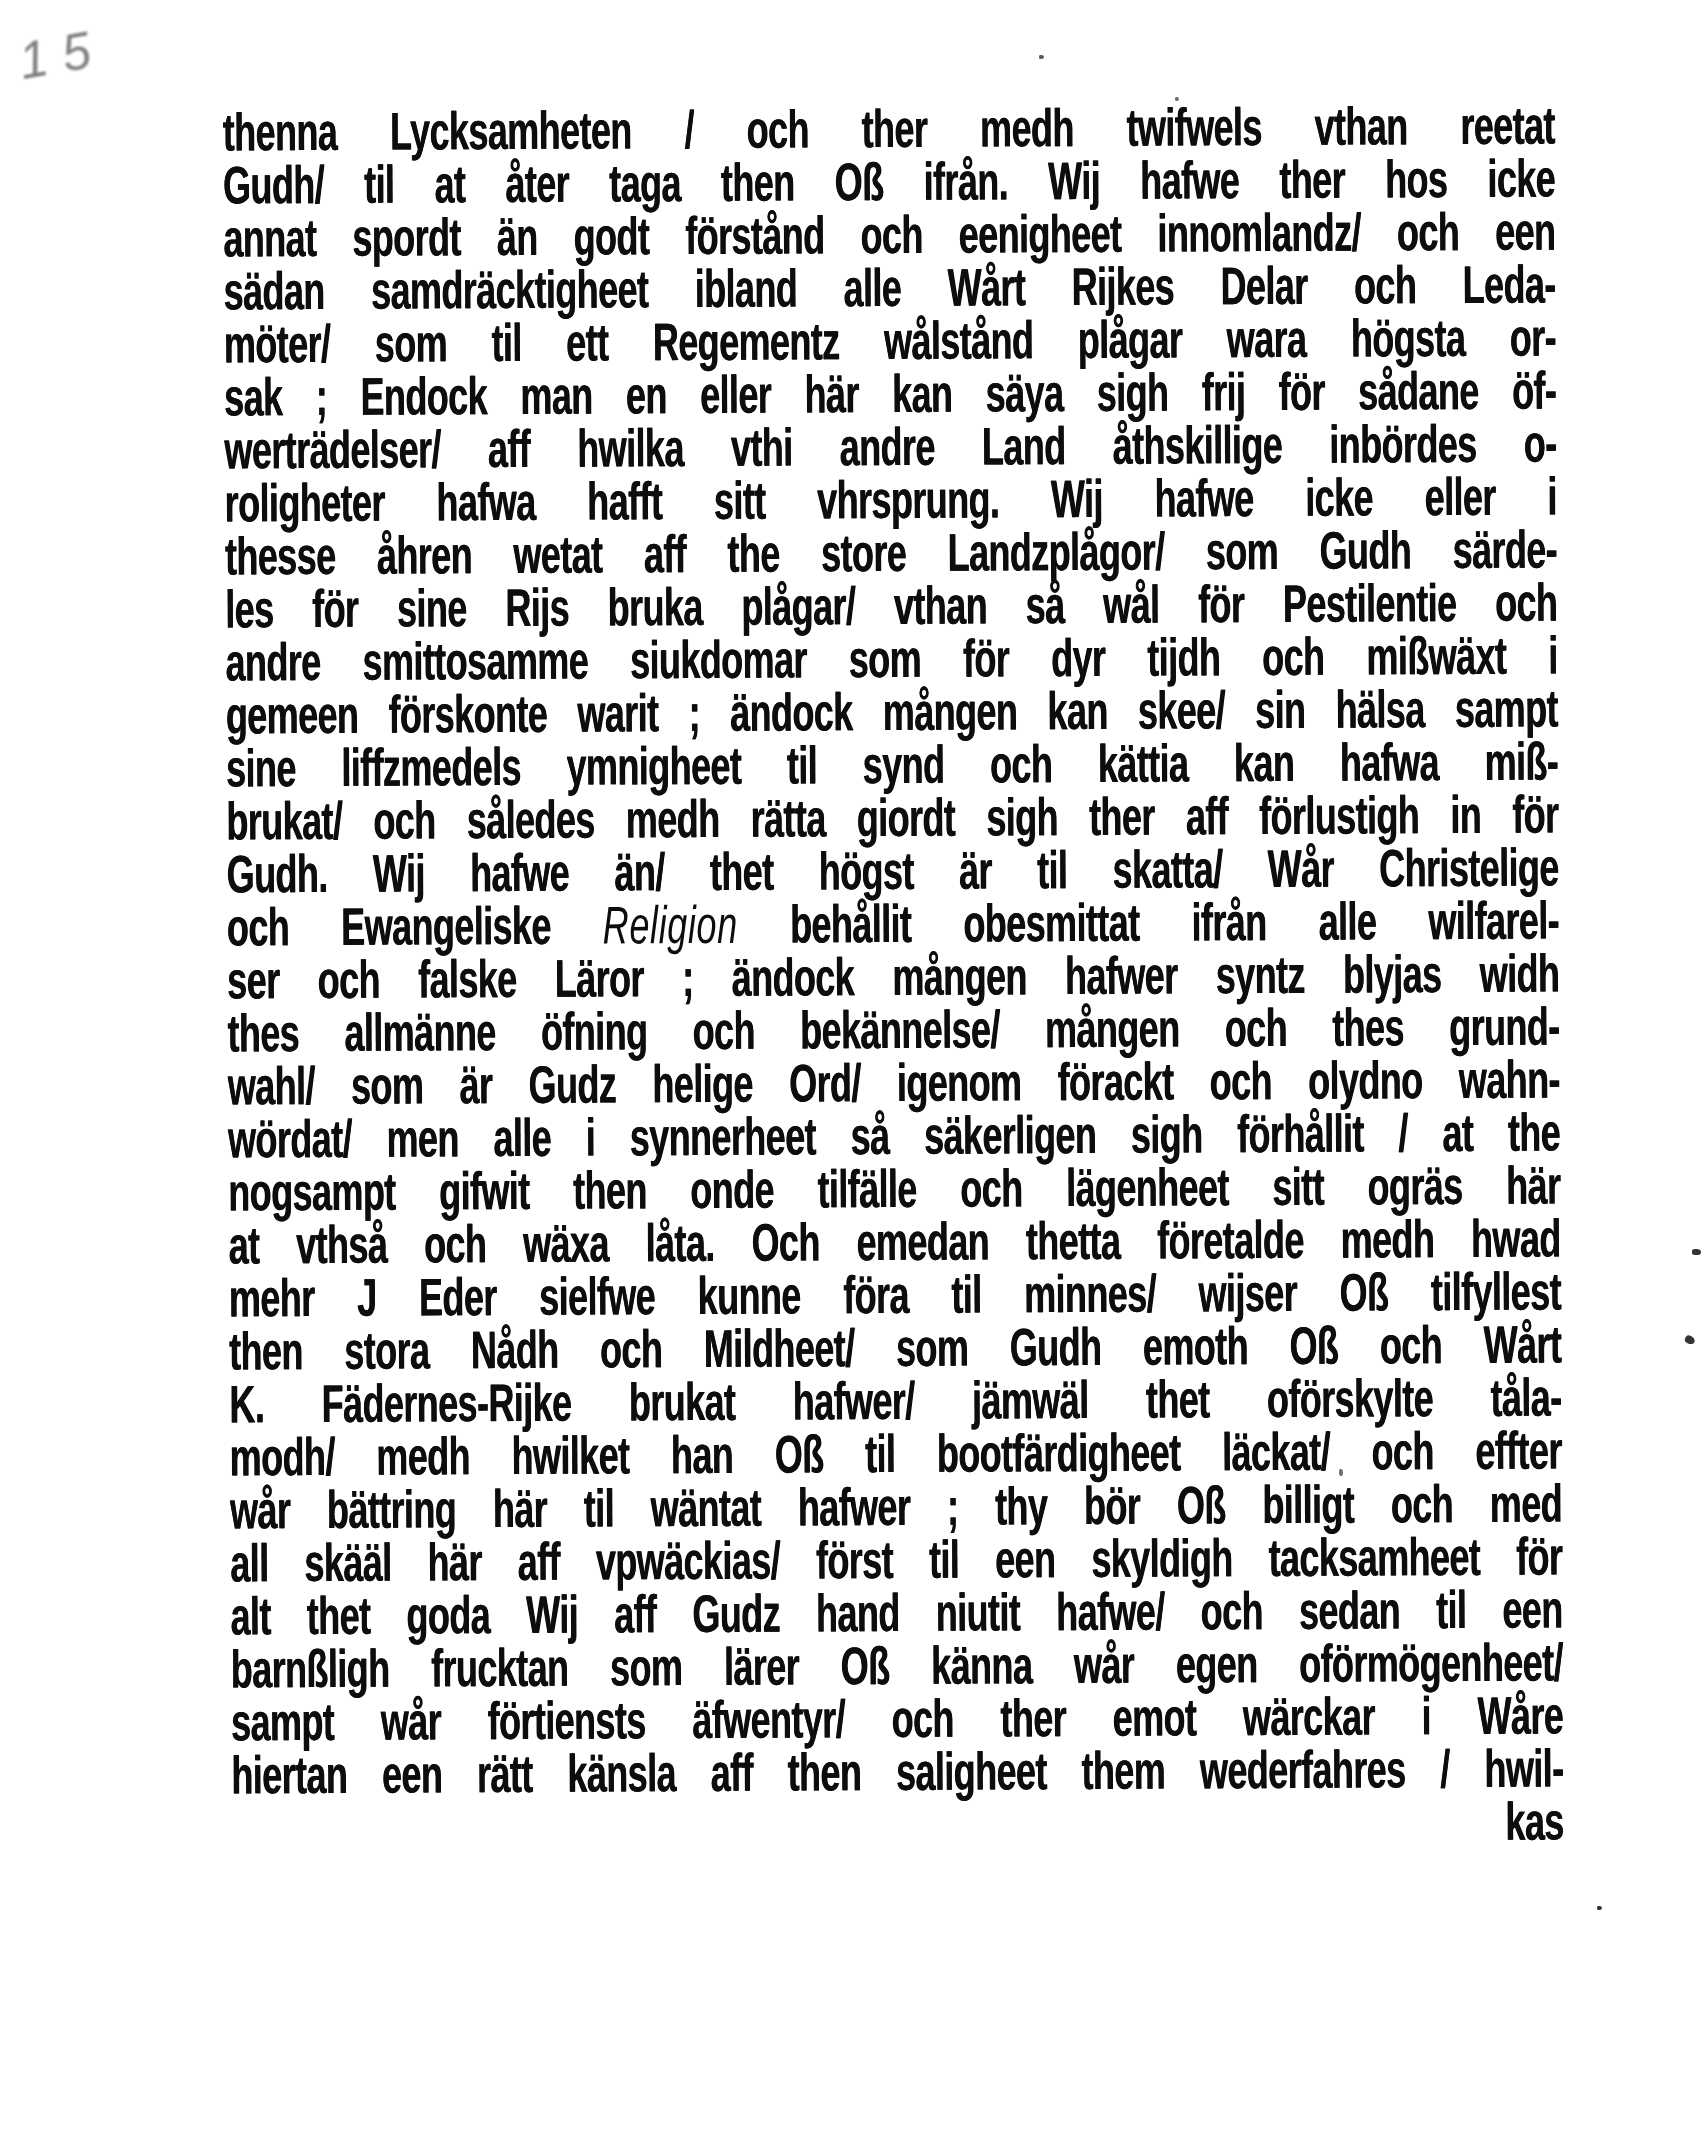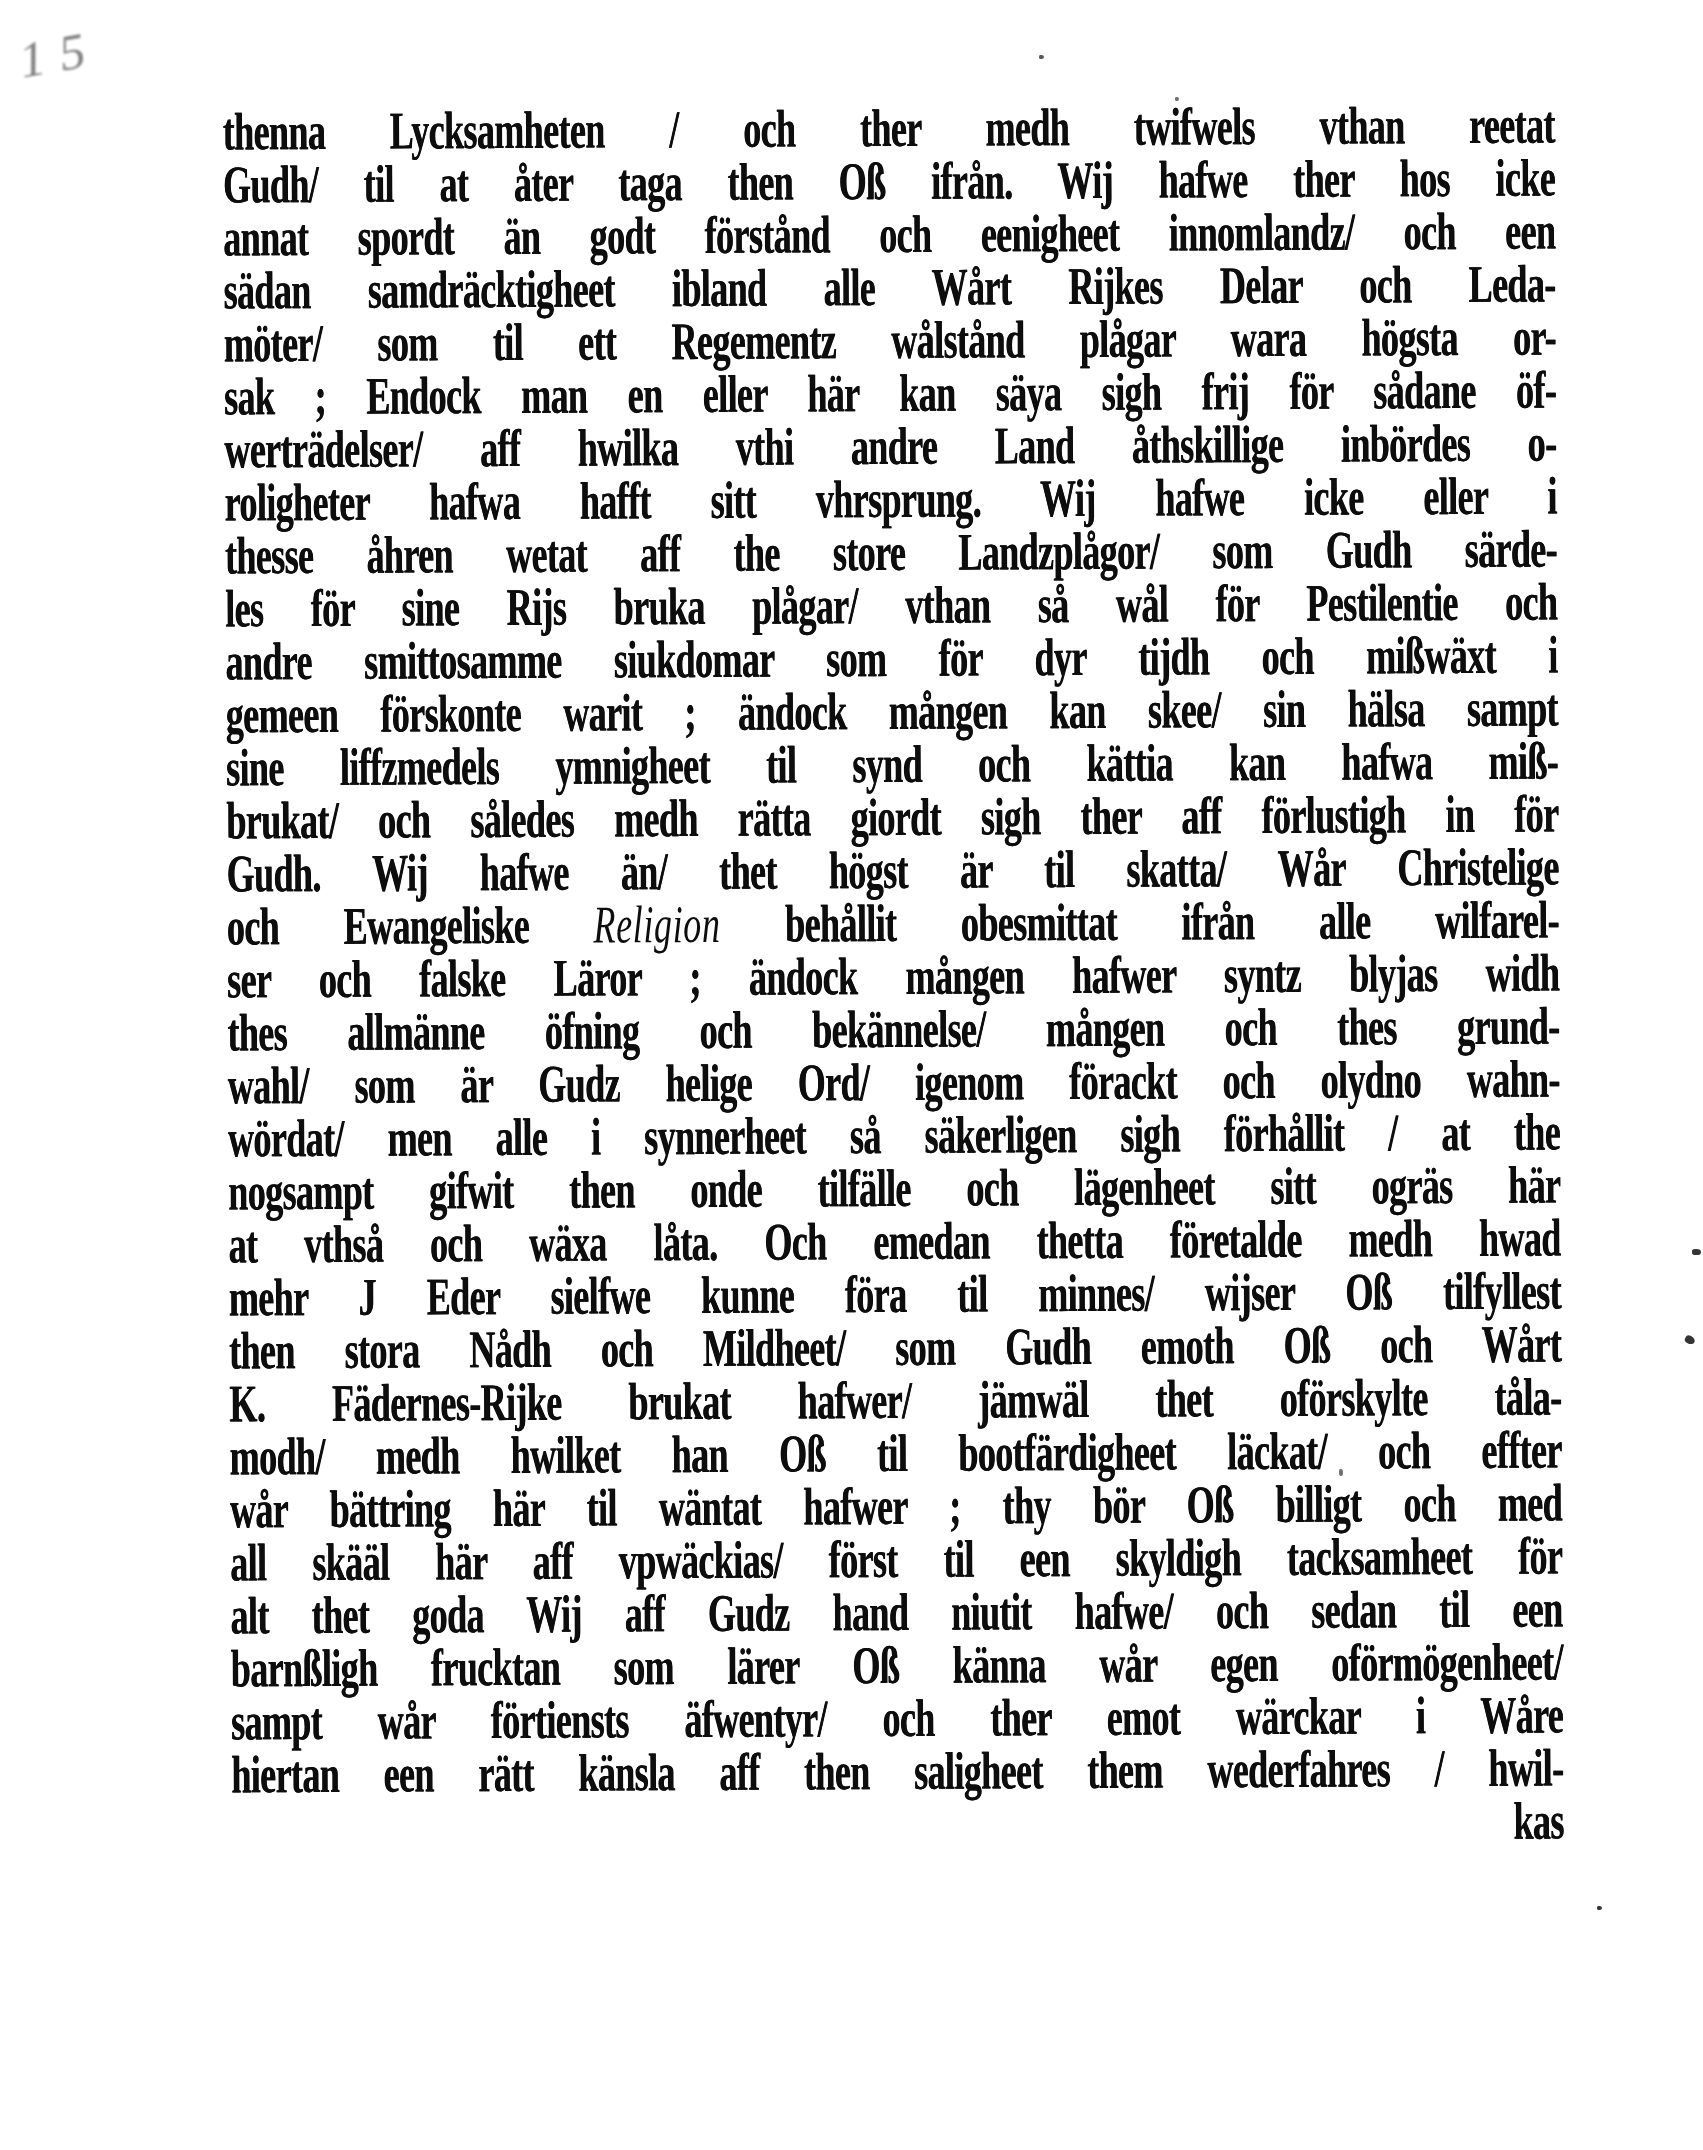--- a/index.html
+++ b/index.html
@@ -6,21 +6,21 @@
     margin: 0;
     padding: 0;
     background: #ffffff;
   }
   .page {
     position: relative;
     width: 1703px;
     height: 2150px;
     background: #ffffff;
     overflow: hidden;
-    font-family: Liberation Serif, serif;
+    font-family: Liberation Sans, sans-serif;
   }
   .text-block {
     position: absolute;
     left: 227px;
     top: 102px;
     width: 1332px;
     color: #0d0d0d;
     transform: rotate(-0.3deg);
     transform-origin: 50% 50%;
   }

